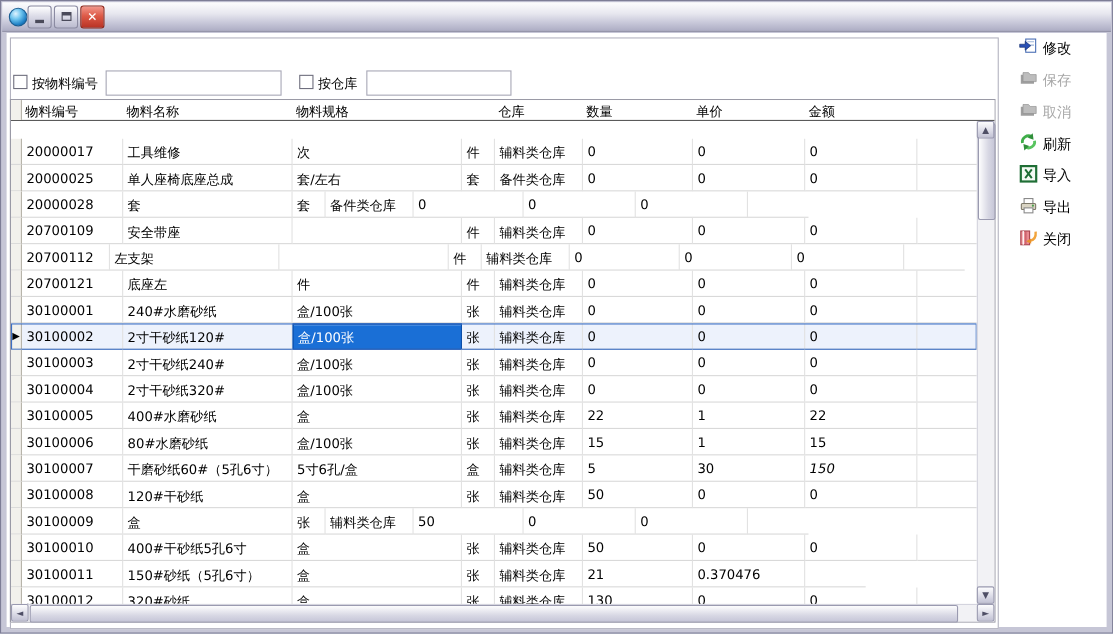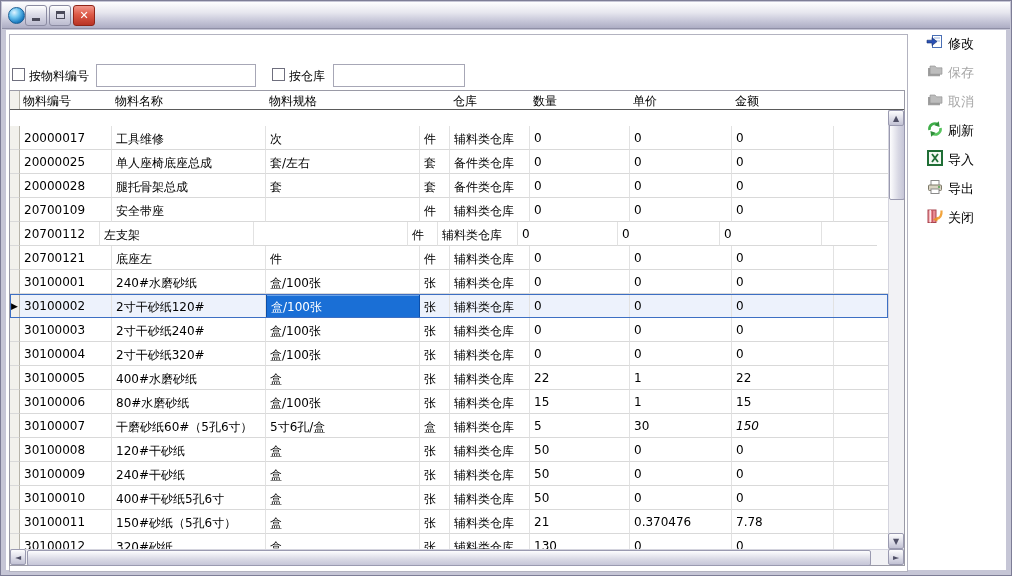--- a/index.html
+++ b/index.html
@@ -137,21 +137,20 @@
               <div class="g-cell" style="width: 30px;">套</div>
               <div class="g-cell" style="width: 80px;">备件类仓库</div>
               <div class="g-cell" style="width: 100px;">0</div>
               <div class="g-cell" style="width: 102px;">0</div>
               <div class="g-cell" style="width: 102px;">0</div>
               <div class="g-cell filler" style="width: 55px;"></div>
             </div>
             <div class="g-row">
               <div class="g-cell selcol" style="width: 10px;"></div>
               <div class="g-cell" style="width: 92px;">20000028</div>
-              <div class="g-cell" style="width: 154px;">腿托骨架总成</div>
               <div class="g-cell" style="width: 154px;">套</div>
               <div class="g-cell" style="width: 30px;">套</div>
               <div class="g-cell" style="width: 80px;">备件类仓库</div>
               <div class="g-cell" style="width: 100px;">0</div>
               <div class="g-cell" style="width: 102px;">0</div>
               <div class="g-cell" style="width: 102px;">0</div>
               <div class="g-cell filler" style="width: 55px;"></div>
             </div>
             <div class="g-row">
               <div class="g-cell selcol" style="width: 10px;"></div>
@@ -281,21 +280,20 @@
               <div class="g-cell" style="width: 30px;">张</div>
               <div class="g-cell" style="width: 80px;">辅料类仓库</div>
               <div class="g-cell" style="width: 100px;">50</div>
               <div class="g-cell" style="width: 102px;">0</div>
               <div class="g-cell" style="width: 102px;">0</div>
               <div class="g-cell filler" style="width: 55px;"></div>
             </div>
             <div class="g-row">
               <div class="g-cell selcol" style="width: 10px;"></div>
               <div class="g-cell" style="width: 92px;">30100009</div>
-              <div class="g-cell" style="width: 154px;">240#干砂纸</div>
               <div class="g-cell" style="width: 154px;">盒</div>
               <div class="g-cell" style="width: 30px;">张</div>
               <div class="g-cell" style="width: 80px;">辅料类仓库</div>
               <div class="g-cell" style="width: 100px;">50</div>
               <div class="g-cell" style="width: 102px;">0</div>
               <div class="g-cell" style="width: 102px;">0</div>
               <div class="g-cell filler" style="width: 55px;"></div>
             </div>
             <div class="g-row">
               <div class="g-cell selcol" style="width: 10px;"></div>
@@ -311,21 +309,20 @@
             </div>
             <div class="g-row">
               <div class="g-cell selcol" style="width: 10px;"></div>
               <div class="g-cell" style="width: 92px;">30100011</div>
               <div class="g-cell" style="width: 154px;">150#砂纸（5孔6寸）</div>
               <div class="g-cell" style="width: 154px;">盒</div>
               <div class="g-cell" style="width: 30px;">张</div>
               <div class="g-cell" style="width: 80px;">辅料类仓库</div>
               <div class="g-cell" style="width: 100px;">21</div>
               <div class="g-cell" style="width: 102px;">0.370476</div>
-              <div class="g-cell" style="width: 102px;">7.78</div>
               <div class="g-cell filler" style="width: 55px;"></div>
             </div>
             <div class="g-row">
               <div class="g-cell selcol" style="width: 10px;"></div>
               <div class="g-cell" style="width: 92px;">30100012</div>
               <div class="g-cell" style="width: 154px;">320#砂纸</div>
               <div class="g-cell" style="width: 154px;">盒</div>
               <div class="g-cell" style="width: 30px;">张</div>
               <div class="g-cell" style="width: 80px;">辅料类仓库</div>
               <div class="g-cell" style="width: 100px;">130</div>

